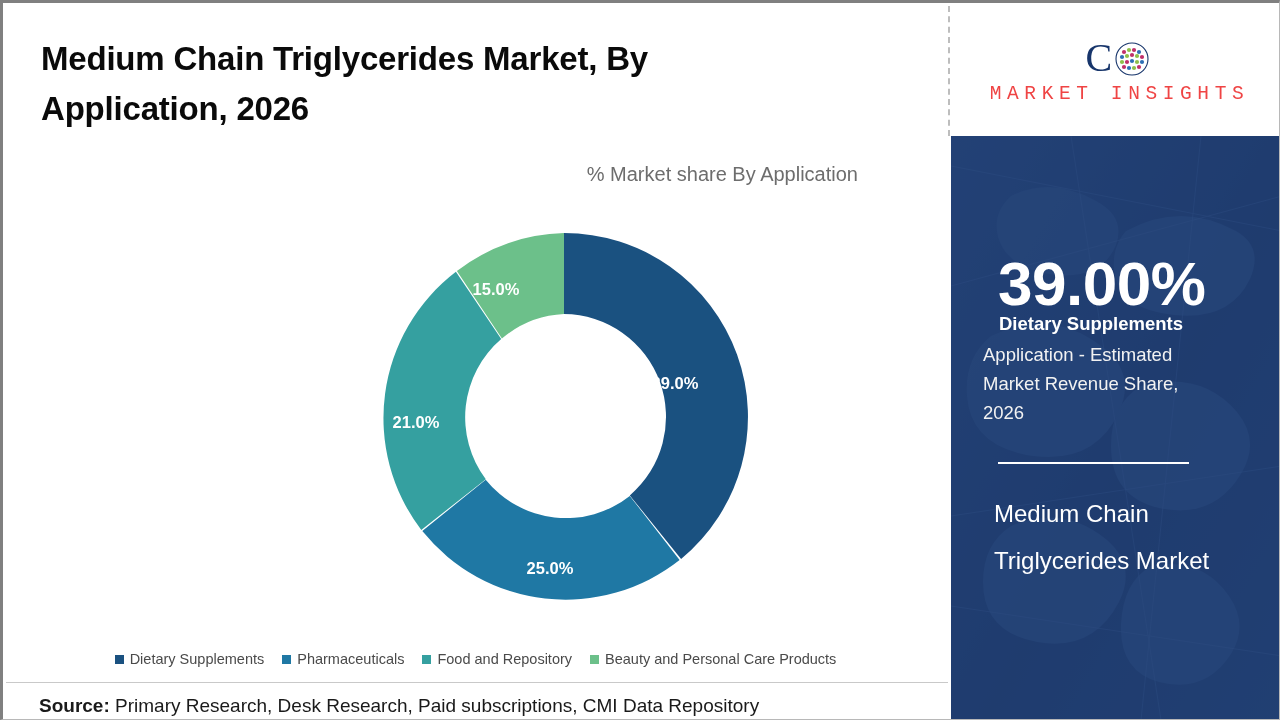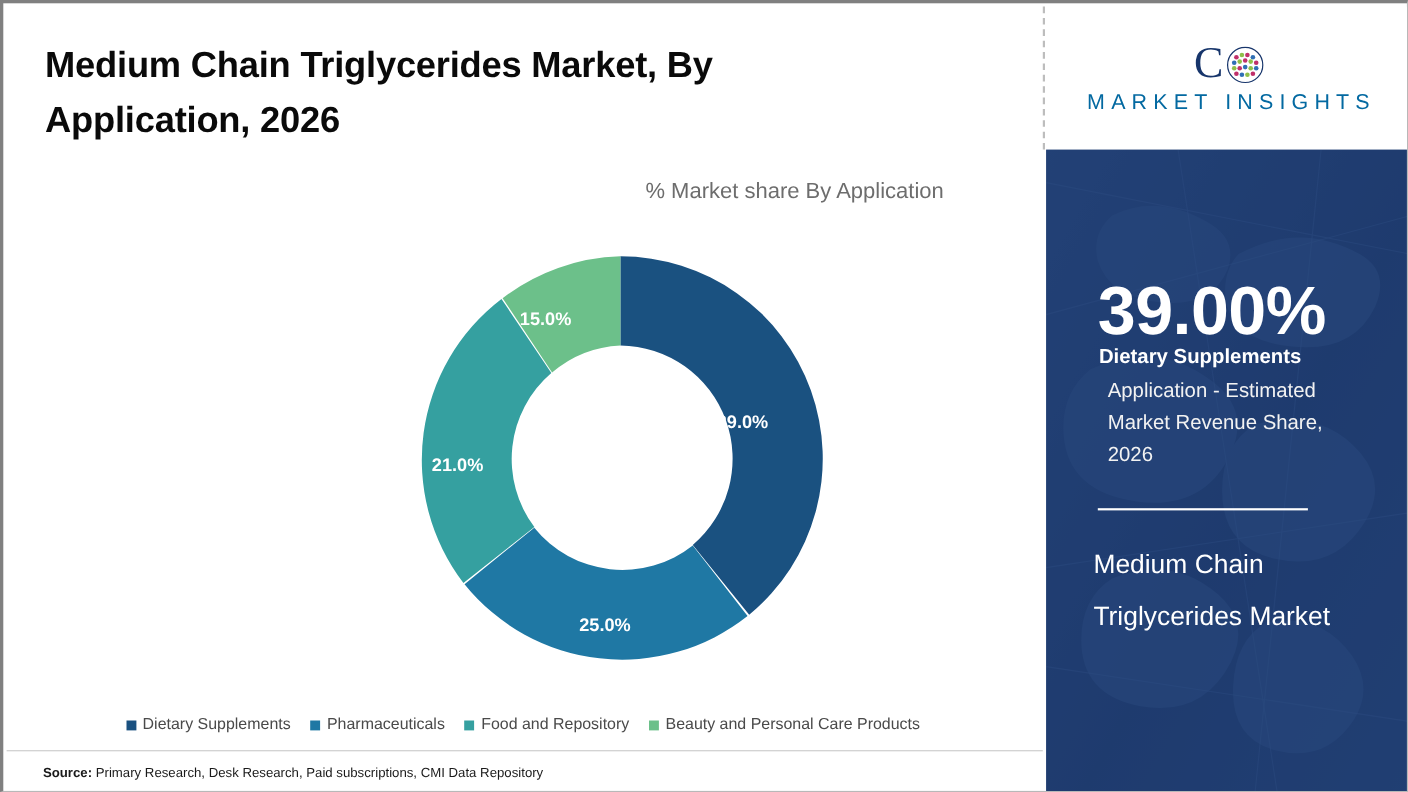--- a/index.html
+++ b/index.html
@@ -115,21 +115,21 @@
     left: 3px;
     top: 679px;
     width: 942px;
     height: 1px;
     background: #c9c9c9;
   }
   .footer-source {
     position: absolute;
     left: 36px;
     top: 692px;
-    font-size: 12px;
+    font-size: 19px;
     color: #1a1a1a;
     white-space: nowrap;
   }
   .footer-source .src-label { font-weight: bold; }
 
   
   .dashed-divider {
     position: absolute;
     left: 945px;
     top: 3px;
@@ -162,22 +162,22 @@
     line-height: 1;
   }
   .logo-globe {
     width: 33px;
     height: 33px;
     margin: 0 1px;
     position: relative;
     top: 1px;
   }
   .logo-bottom {
-    color: #0369a1;
-    font-family: Liberation Sans, sans-serif;
+    color: #ef4444;
+    font-family: Liberation Mono, monospace;
     font-size: 19.5px;
     letter-spacing: 5.6px;
     margin-top: 5px;
     padding-left: 5px;
   }
 
   
   .stat-panel {
     position: absolute;
     left: 948px;
@@ -214,21 +214,21 @@
   .stat-sub-bold {
     position: absolute;
     left: 48px;
     top: 177px;
     font-size: 18.5px;
     font-weight: bold;
     color: #ffffff;
   }
   .stat-desc {
     position: absolute;
-    left: 56px;
+    left: 32px;
     top: 204px;
     width: 240px;
     font-size: 18.5px;
     color: #f2f2f2;
     line-height: 1.58;
   }
   .panel-rule {
     position: absolute;
     left: 47px;
     top: 326px;

